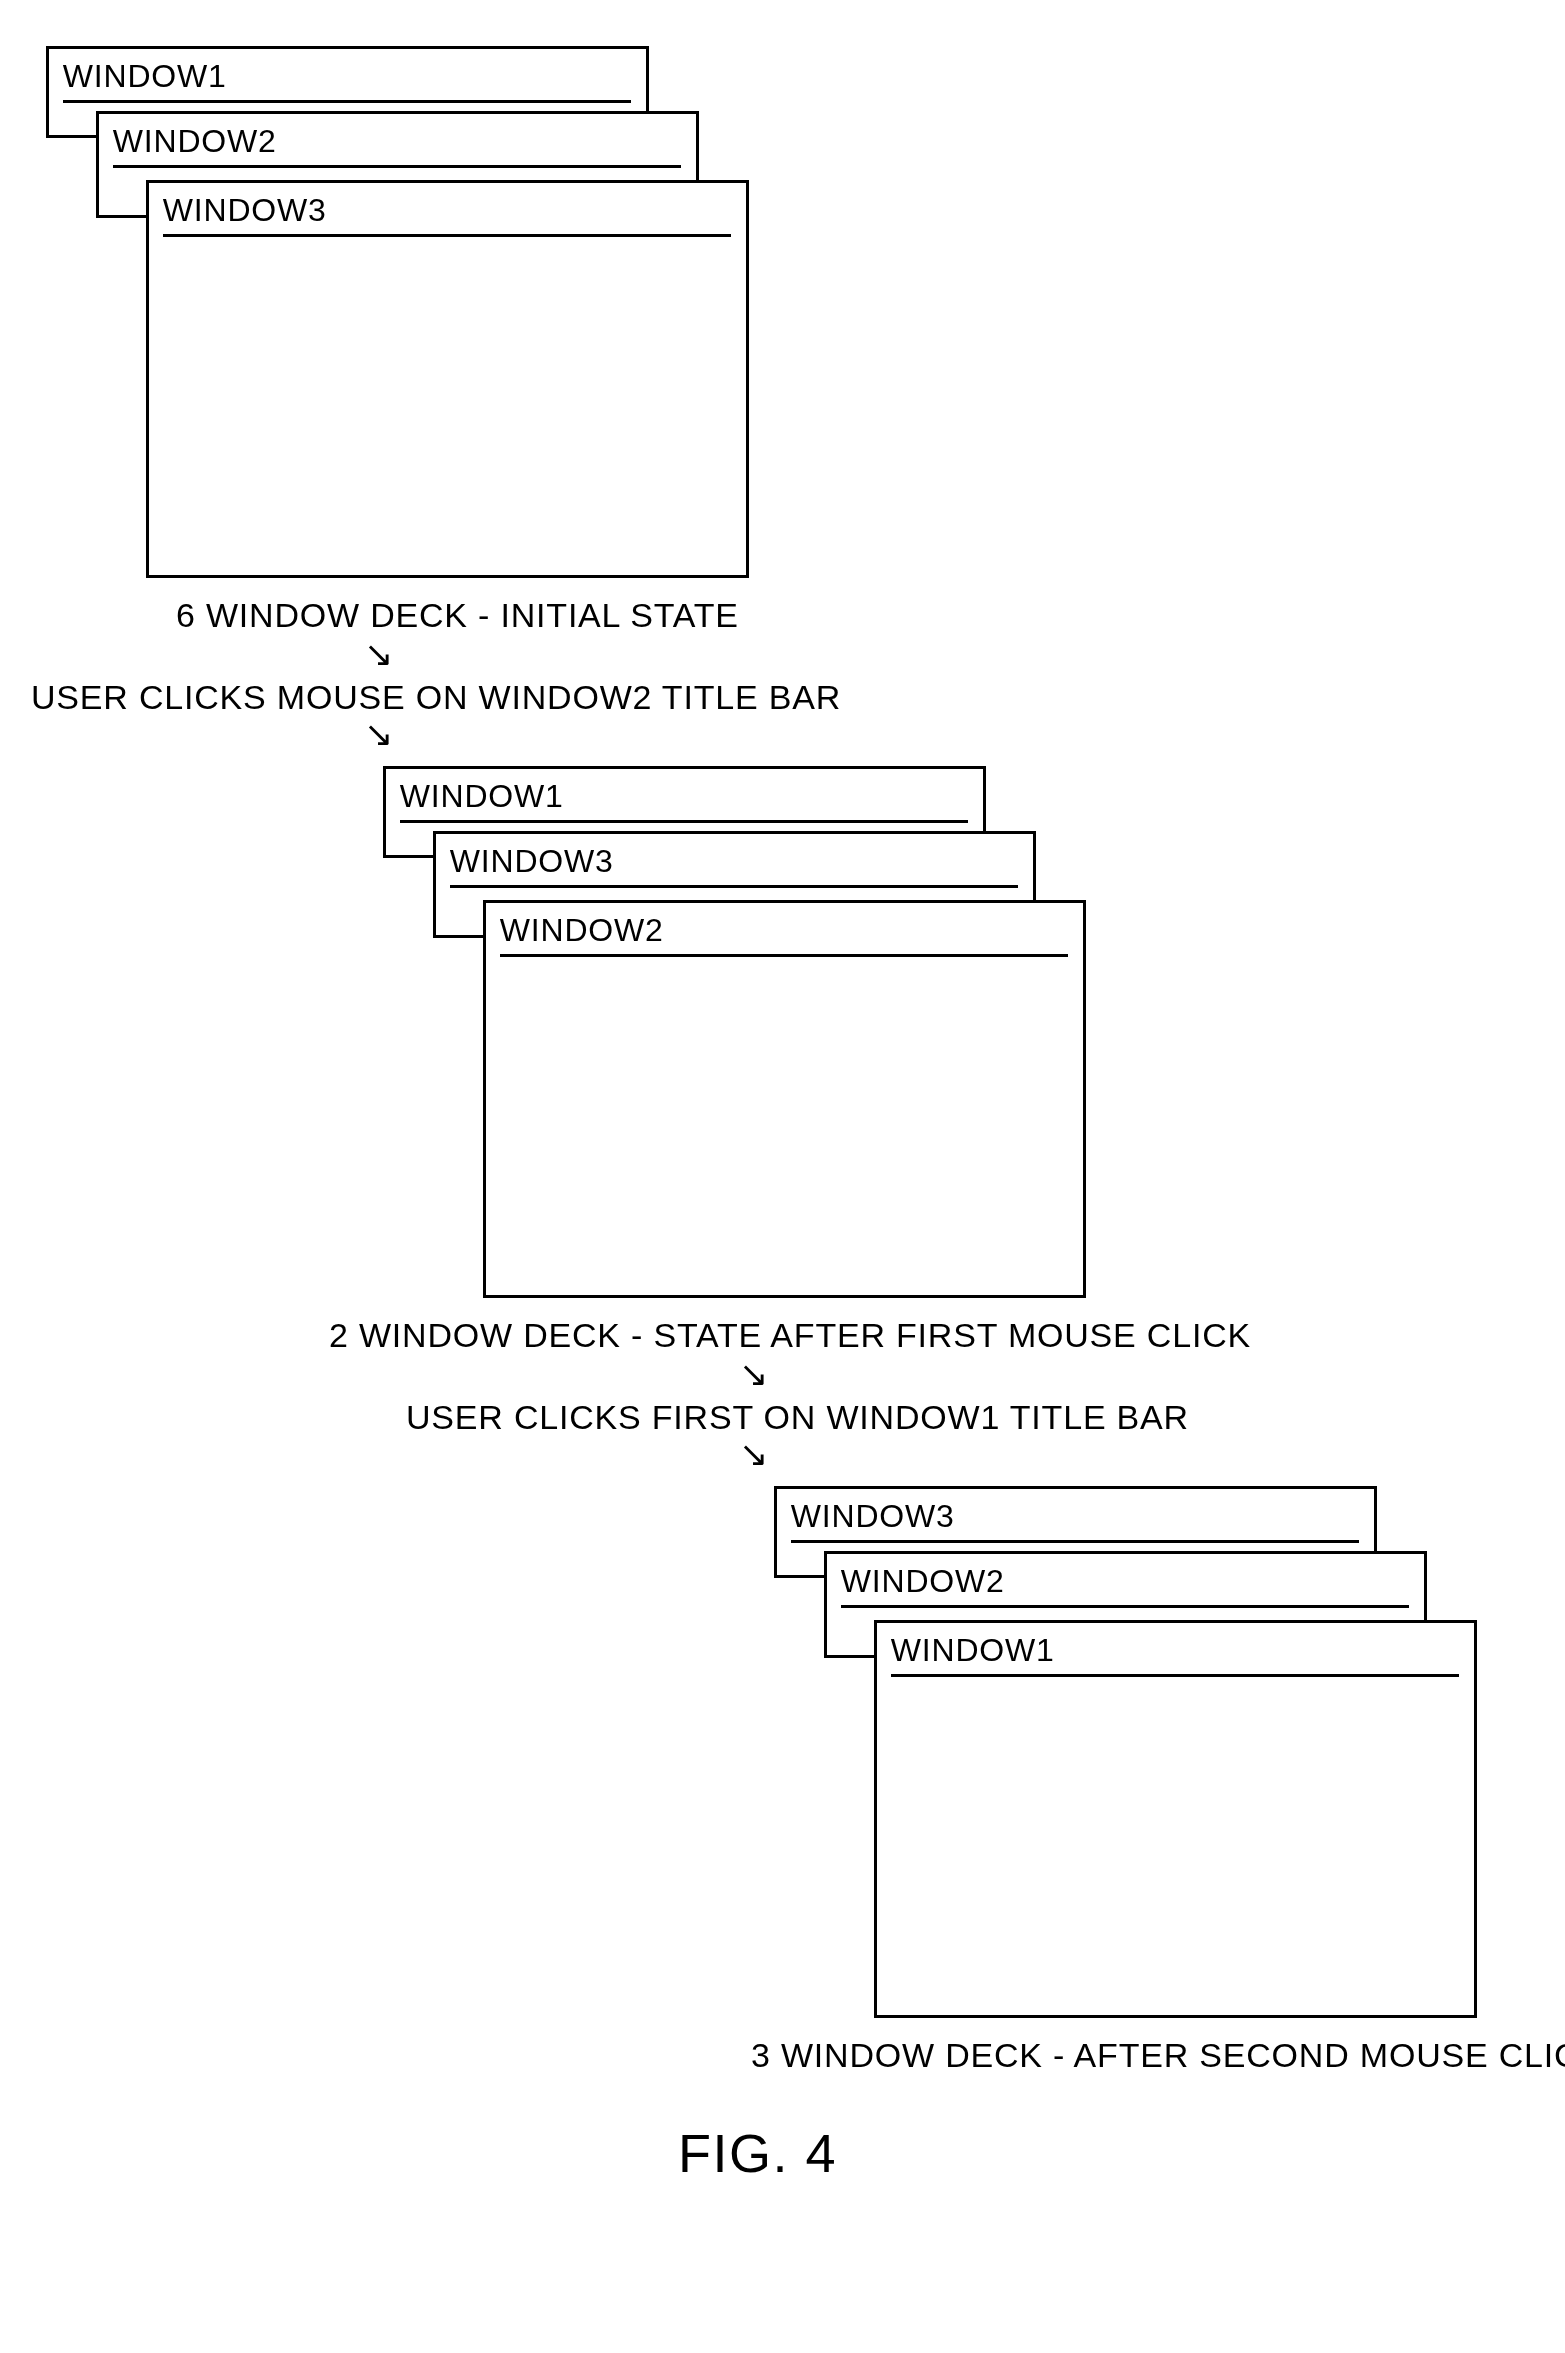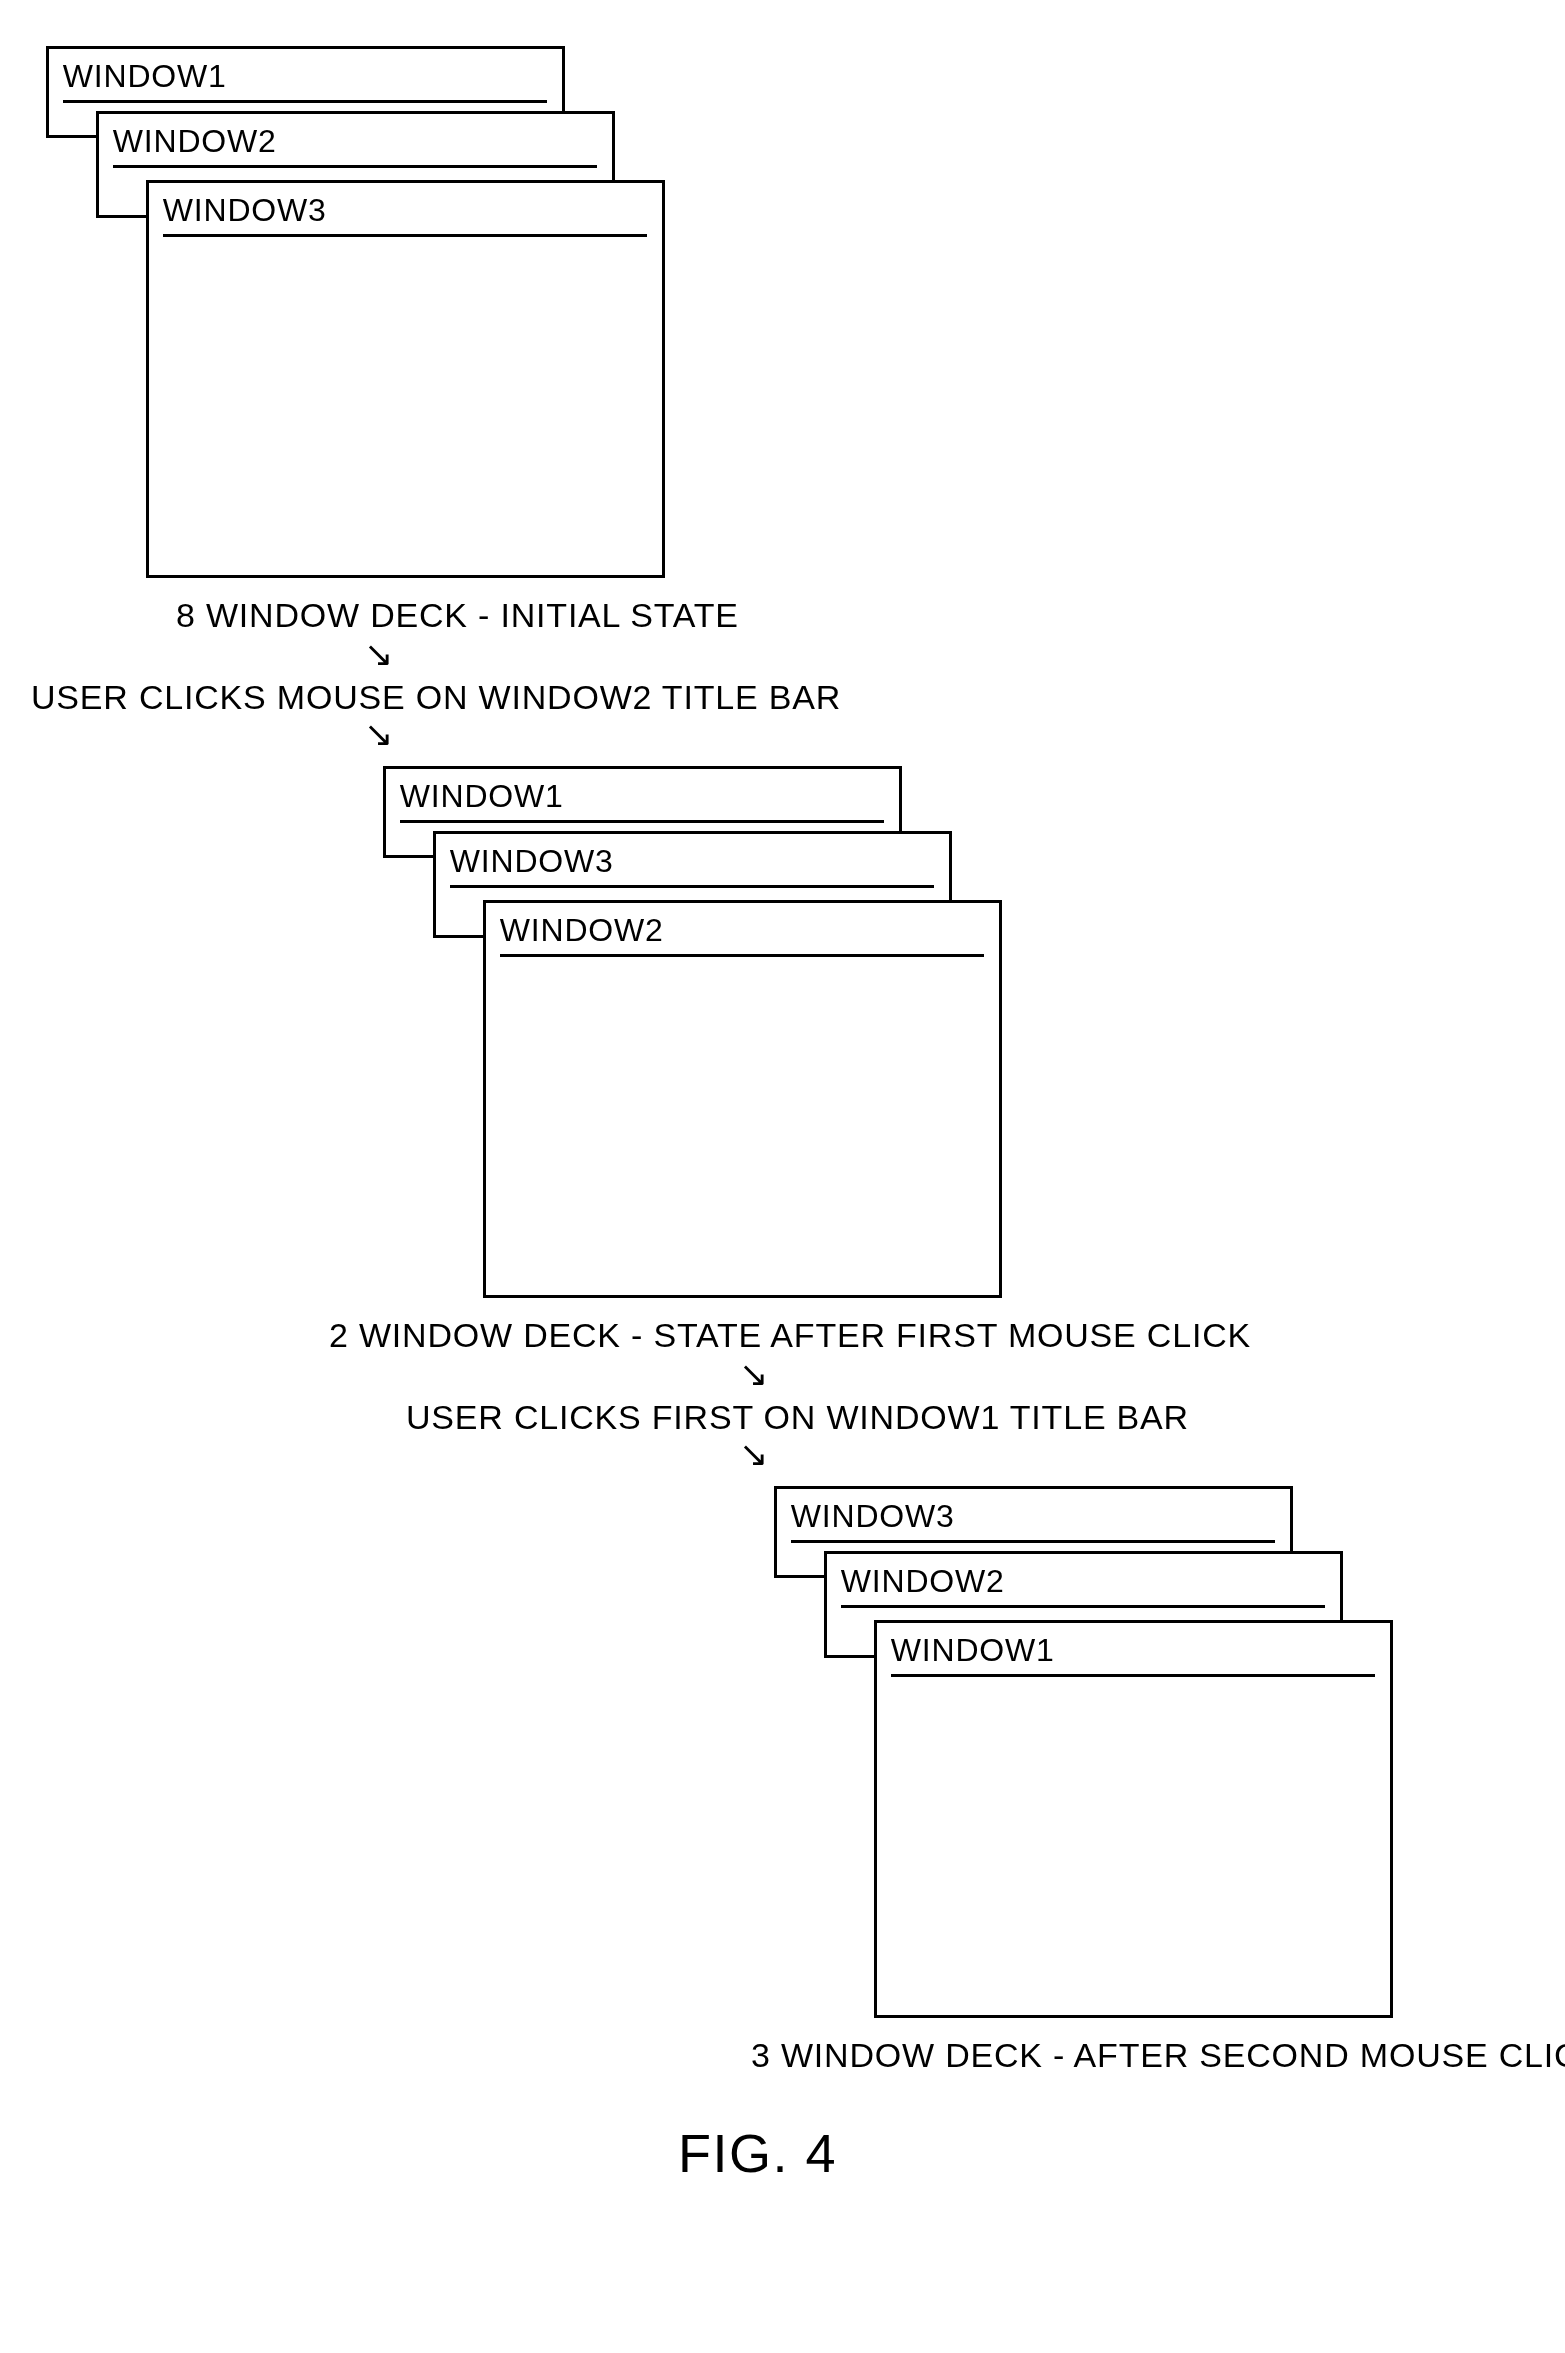--- a/index.html
+++ b/index.html
@@ -10,21 +10,21 @@
     height: 2354px;
     position: relative;
   }
   .deck {
     position: absolute;
   }
   .win {
     position: absolute;
     background: #fff;
     border: 3.8px solid #000;
-    width: 519px;
+    width: 603px;
     height: 398px;
   }
   .win.short { height: 92px; }
   .win.mid   { height: 107px; }
   .title {
     font-size: 32px;
     font-weight: 400;
     letter-spacing: 0.8px;
     font-family: Arial, Helvetica, sans-serif;
     padding: 9.2px 0 4.6px 13.8px;
@@ -62,21 +62,21 @@
   <div class="win mid" style="left:50px; top:65px;">
     <div class="title">WINDOW2</div>
     <div class="rule"></div>
   </div>
   <div class="win" style="left:100px; top:134px;">
     <div class="title">WINDOW3</div>
     <div class="rule"></div>
   </div>
 </div>
 
-<div class="caption" style="left:176px; top:596px;">8 WINDOW DECK - INITIAL STATE</div>
+<div class="caption" style="left:176px; top:596px;">6 WINDOW DECK - INITIAL STATE</div>
 
 <div class="arrow" style="left:364px; top:636px;">↘</div>
 
 <div class="caption" style="left:31px; top:678px;text-align:right;">USER CLICKS MOUSE ON WINDOW2 TITLE BAR</div>
 
 <div class="arrow" style="left:364px; top:716px;">↘</div>
 
 <div class="deck" style="left:383px; top:766px;">
   <div class="win short" style="left:0; top:0;">
     <div class="title">WINDOW1</div>

